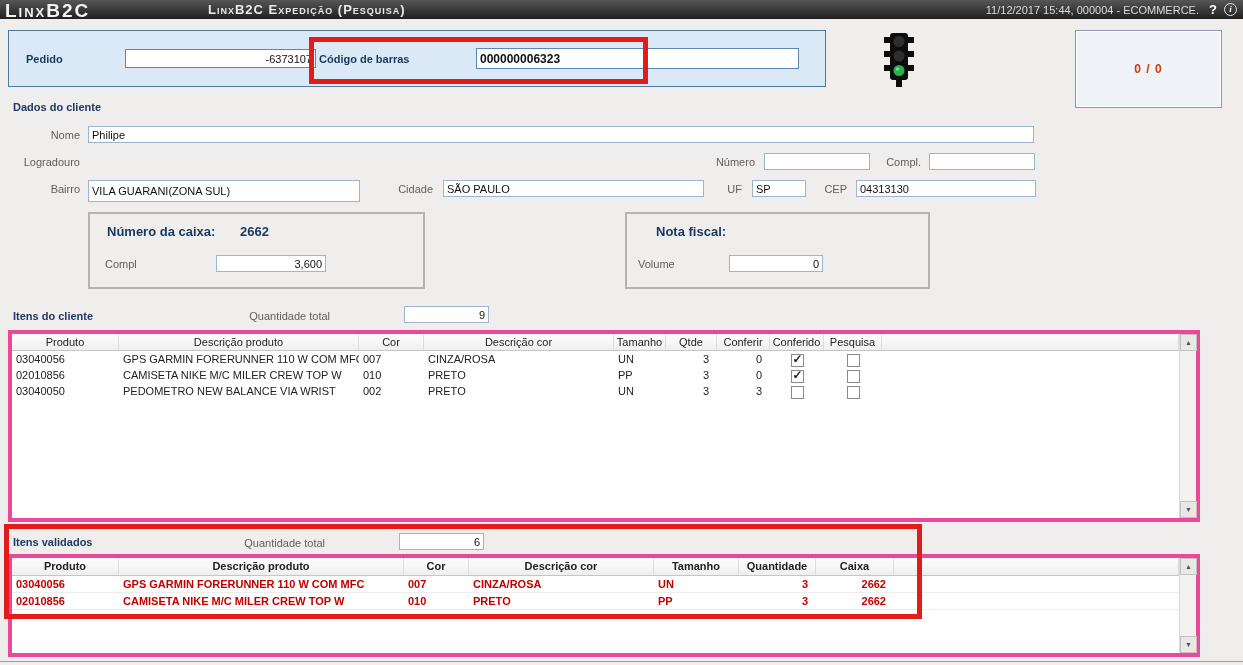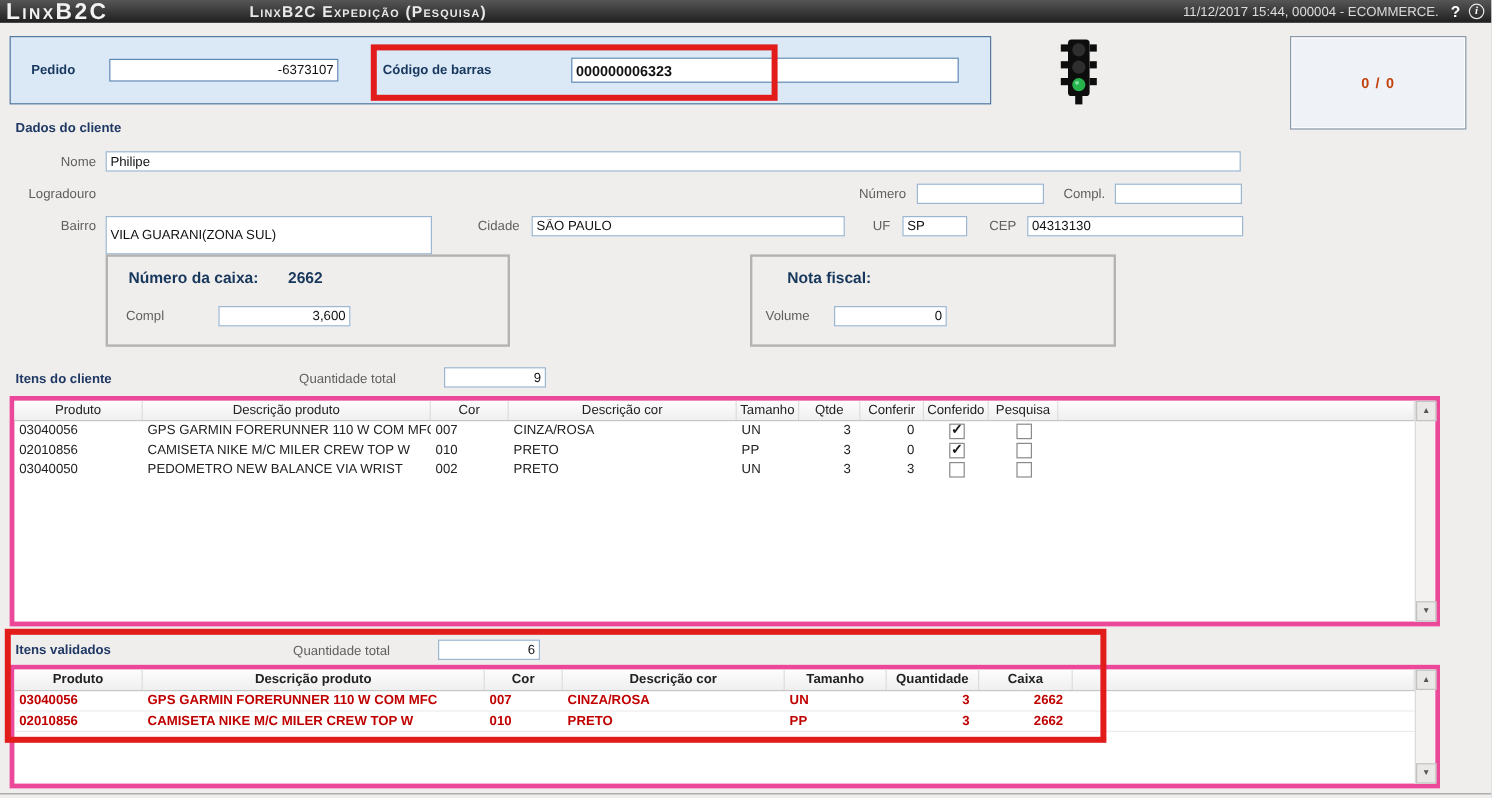--- a/index.html
+++ b/index.html
@@ -20,21 +20,21 @@
   .info-i { position:absolute; right:6px; top:3px; width:13px; height:13px; border:1px solid #e8e8e8;
     border-radius:50%; text-align:center; line-height:11px; font-size:9px; font-weight:bold;
     font-family:"Liberation Serif", serif; font-style:italic; color:#fff; cursor:pointer; }
   
   .toppanel { position:absolute; left:8px; top:30px; width:818px; height:57px;
     background:#dbe8f6; border:1px solid #54799f; }
   .blabel { position:absolute; font-weight:bold; color:#17375d; }
   .inp { position:absolute; background:#fff; border:1px solid #9cb6d2; font-family:inherit;
     font-size:11px; padding:0 3px; color:#111; outline:none; }
   .inp.blue { border-color:#5c87b5; }
-  .right { text-align:right; }
+  .right { text-align:right;margin-left:34px; }
   .annotation { position:absolute; border:5px solid #e21b1b; z-index:60; pointer-events:none; }
   .trafficlight { position:absolute; left:877px; top:32px; }
   .counterbox { position:absolute; left:1075px; top:30px; width:147px; height:78px;
     background:#eff3f8; border:1px solid #8b9aa9; box-shadow:inset 0 0 0 1px #fff; }
   .counterbox span { display:block; text-align:center; line-height:76px; font-size:12px;
     font-weight:bold; color:#c2410c; letter-spacing:1px; }
   
   .lbl { position:absolute; color:#5f5f5f; text-align:right; }
   .section { position:absolute; font-weight:bold; color:#1f3864; }
   .groupbox { position:absolute; border:2px solid #b3b3b3; }
@@ -121,21 +121,21 @@
   <span class="lbl" style="left:20px;top:129px;width:60px;">Nome</span>
   <input class="inp" style="left: 88px; top: 126px; width: 946px; height: 17px;" value="Philipe">
 
   <span class="lbl" style="left:10px;top:156px;width:70px;">Logradouro</span>
   <span class="lbl" style="left:700px;top:156px;width:55px;">Número</span>
   <input class="inp" style="left: 764px; top: 153px; width: 106px; height: 17px;" value="">
   <span class="lbl" style="left:876px;top:156px;width:45px;">Compl.</span>
   <input class="inp" style="left: 929px; top: 153px; width: 106px; height: 17px;" value="">
 
   <span class="lbl" style="left:20px;top:183px;width:60px;">Bairro</span>
-  <input class="inp" style="left: 88px; top: 180px; width: 272px; height: 32px;" value="VILA GUARANI(ZONA SUL)">
+  <input class="inp" style="left: 88px; top: 180px; width: 272px; height: 22px;" value="VILA GUARANI(ZONA SUL)">
   <span class="lbl" style="left:380px;top:183px;width:53px;">Cidade</span>
   <input class="inp" style="left: 443px; top: 180px; width: 261px; height: 17px;" value="SÃO PAULO">
   <span class="lbl" style="left:700px;top:183px;width:42px;">UF</span>
   <input class="inp" style="left: 752px; top: 180px; width: 54px; height: 17px;" value="SP">
   <span class="lbl" style="left:812px;top:183px;width:35px;">CEP</span>
   <input class="inp" style="left: 856px; top: 180px; width: 180px; height: 17px;" value="04313130">
 
   <div class="groupbox" style="left:88px;top:212px;width:337px;height:77px;">
     <span class="gtitle" style="left:17px;top:10px;">Número da caixa:</span>
     <span class="gtitle" style="left:150px;top:10px;">2662</span>

